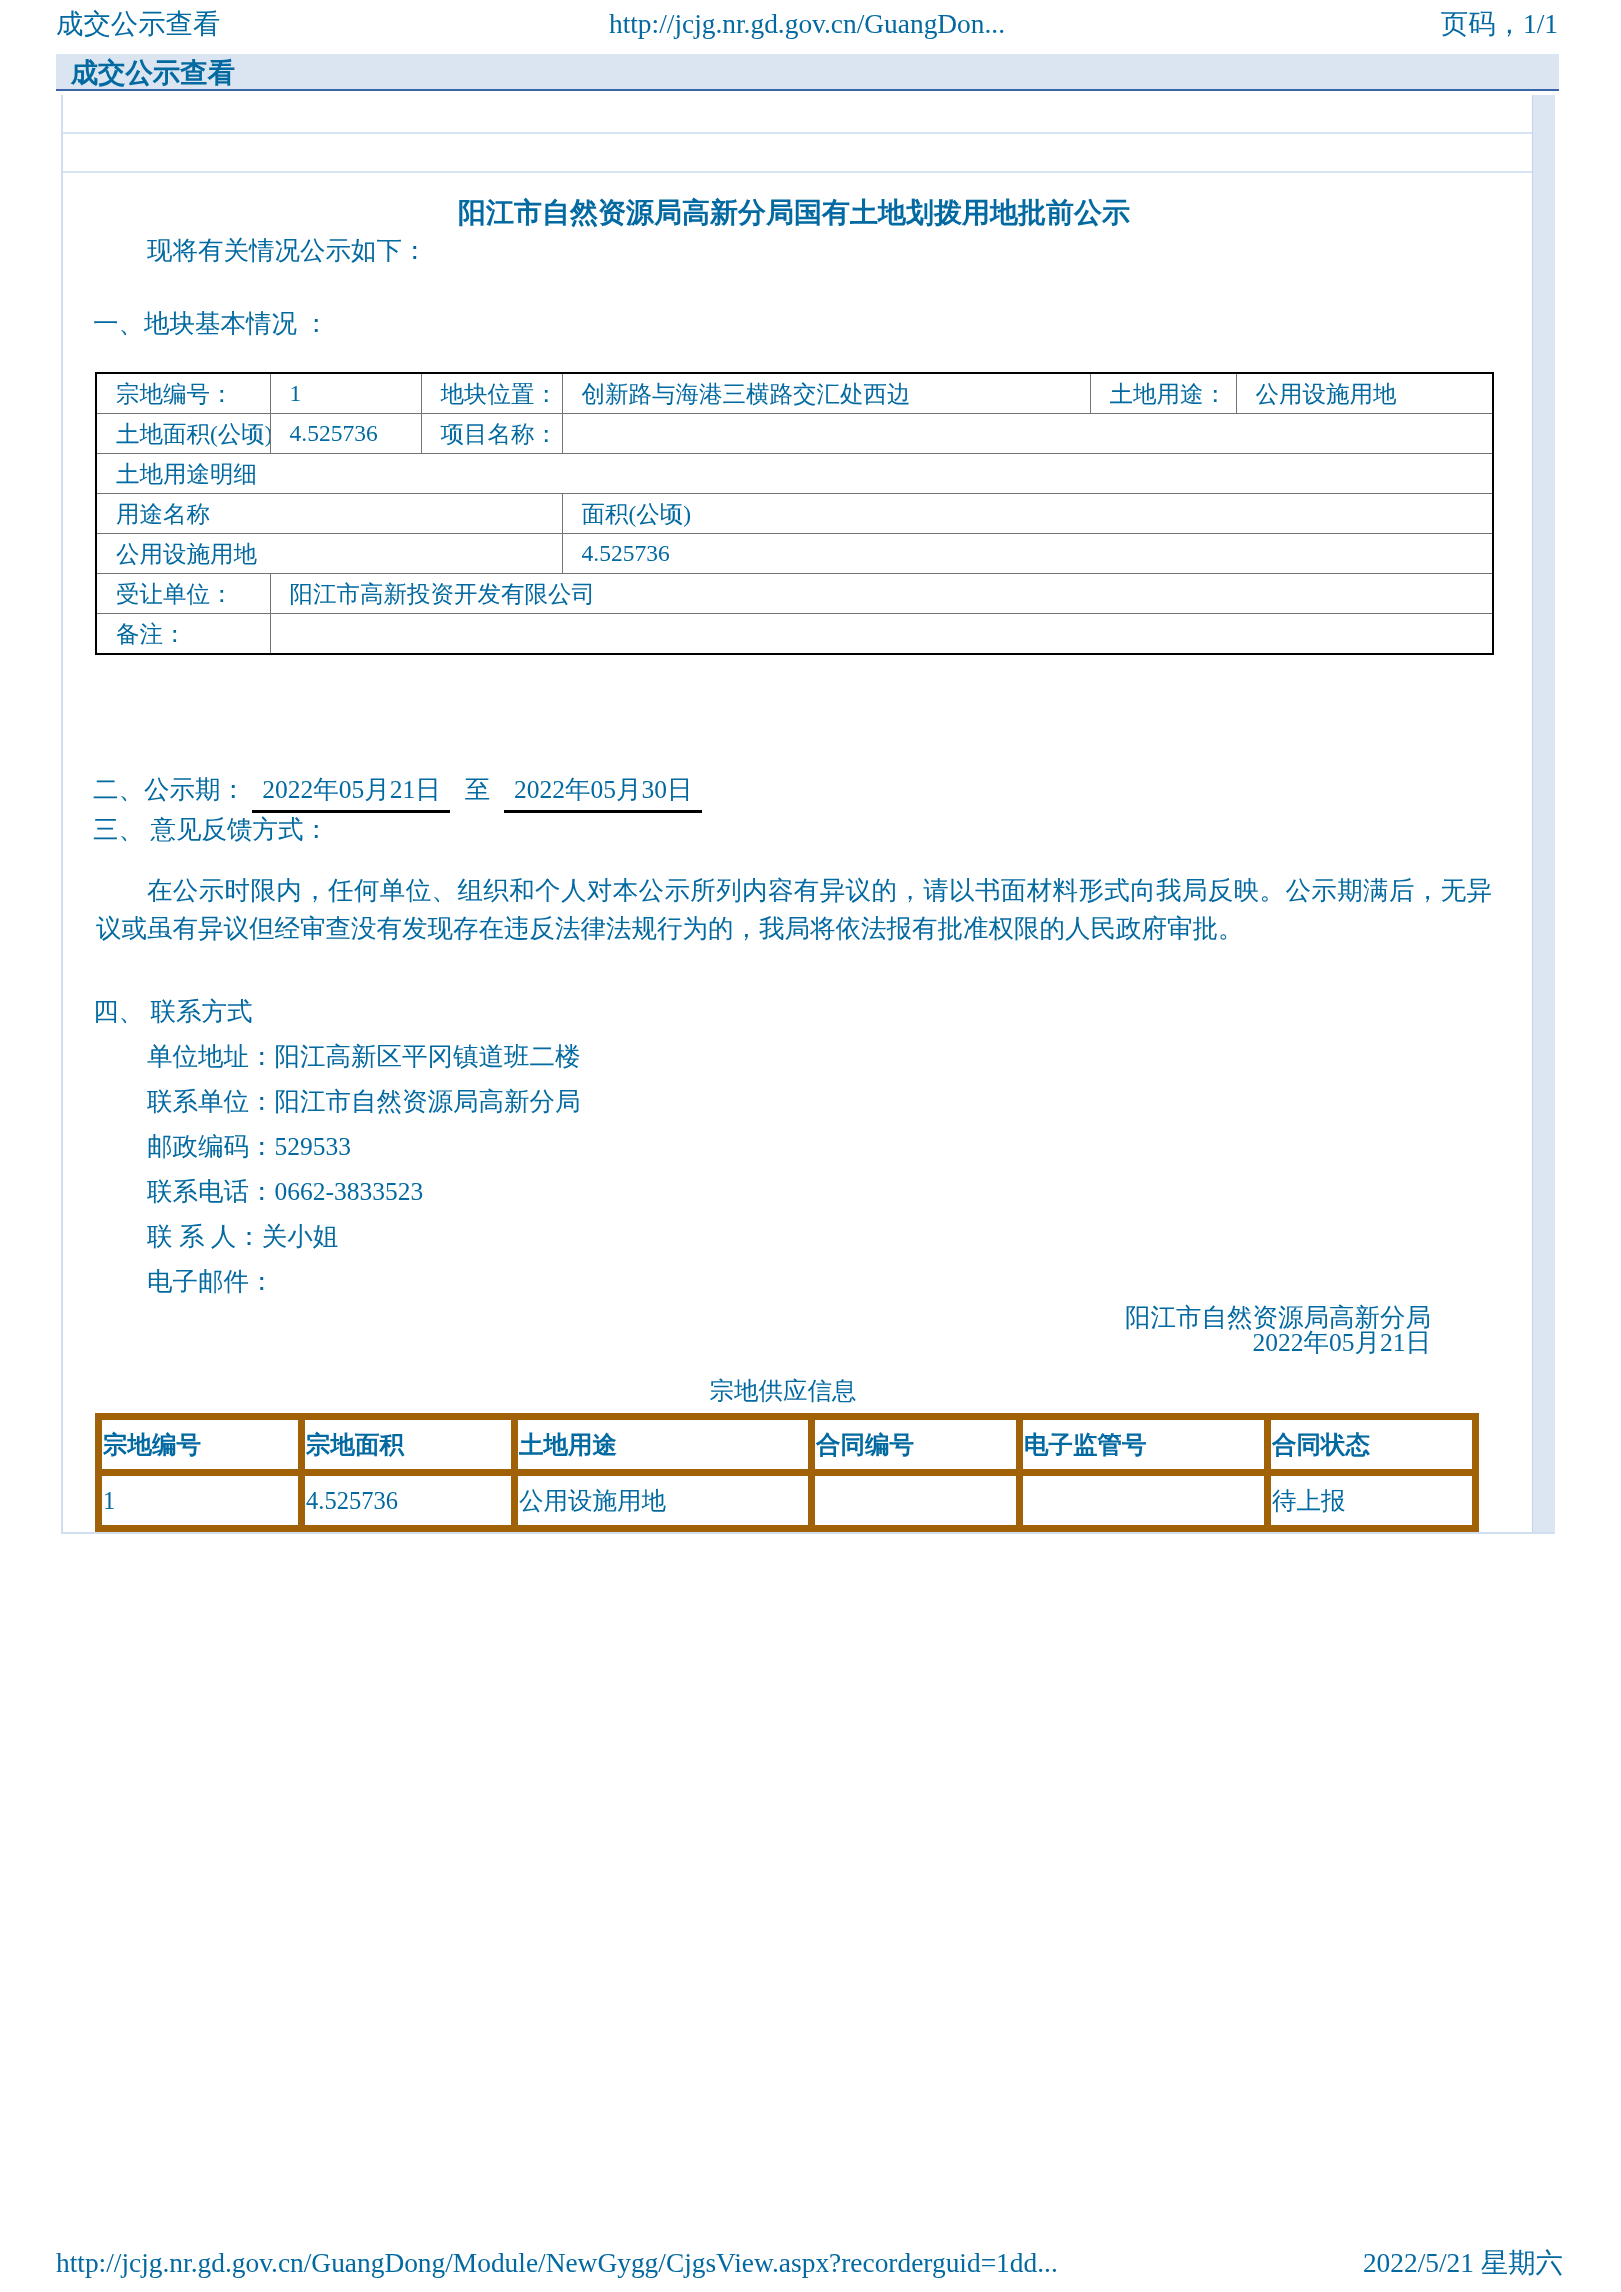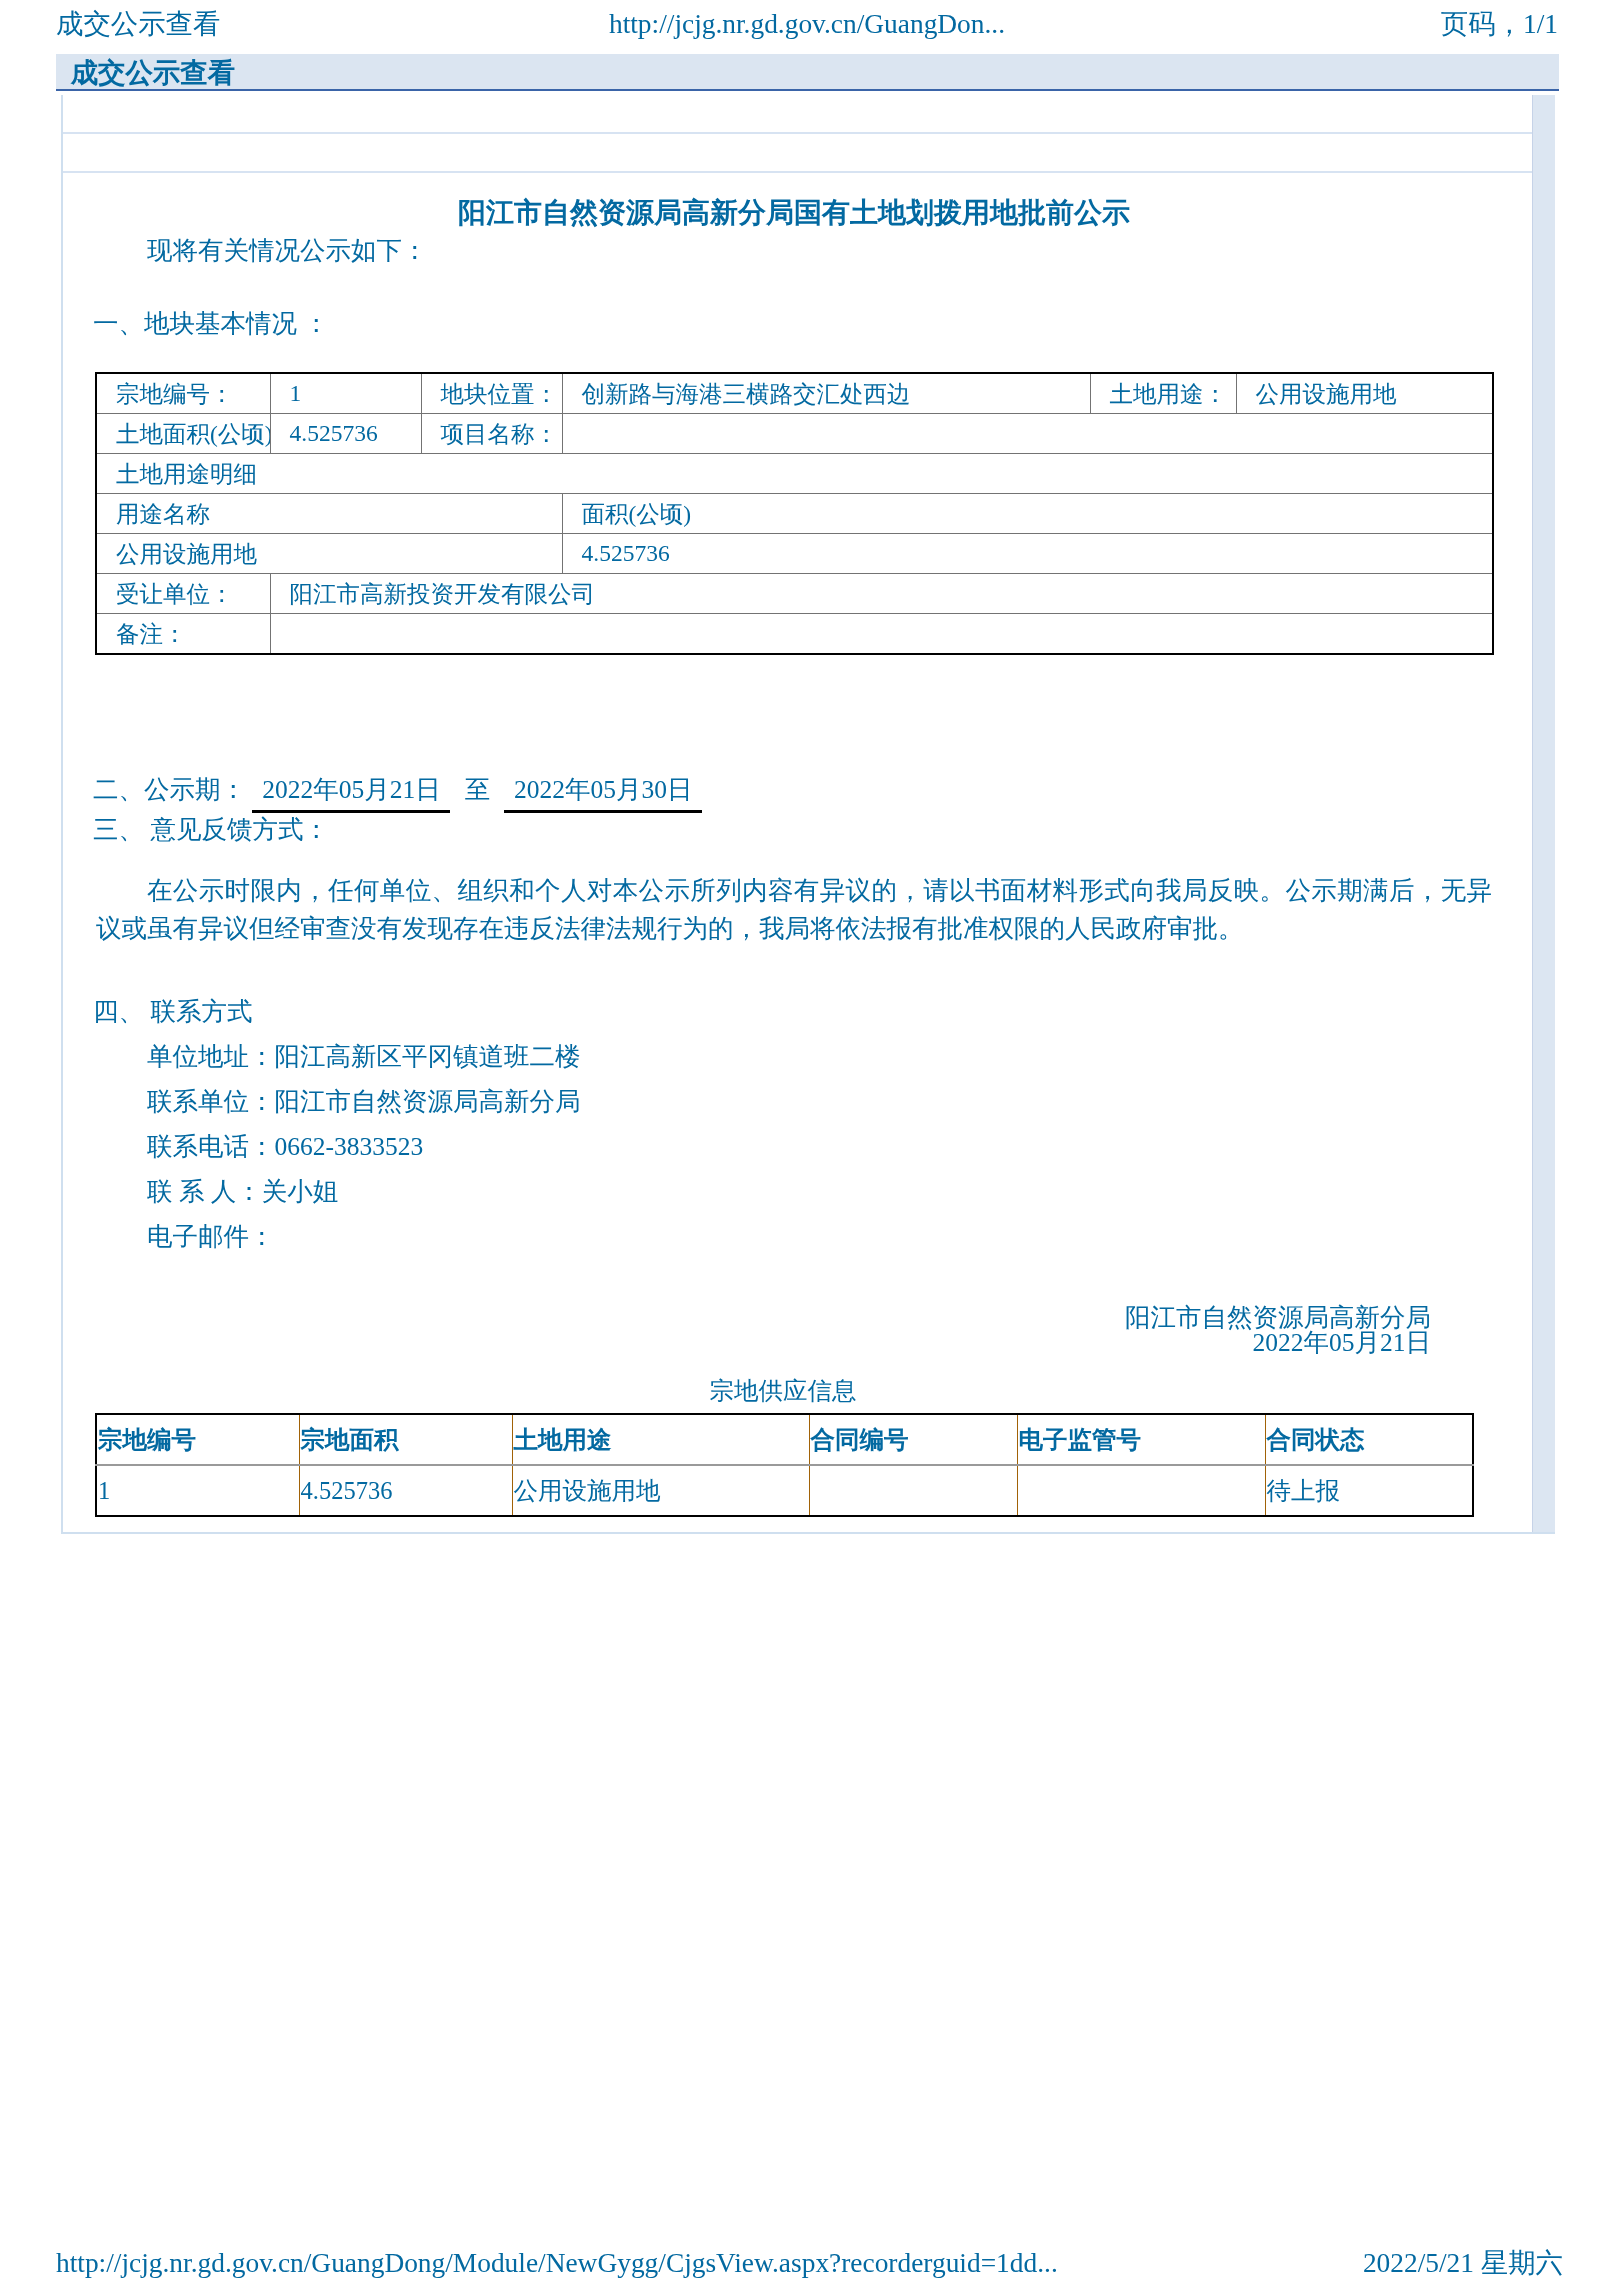--- a/index.html
+++ b/index.html
@@ -85,21 +85,21 @@
   .caption2{
     position:absolute;left:95px;top:1374px;width:1376px;
     text-align:center;font-size:24.5px;
   }
   .t2{
     position:absolute;left:95px;top:1413px;width:1376px;
     border:2px solid #000;
     font-size:24.5px;
   }
   .t2 td{
-    border:1px solid #a16207;
+    border:7px solid #a16207;
     height:49px;vertical-align:middle;
     padding:0 1px;overflow:hidden;white-space:nowrap;
   }
   .t2 .hrow td{font-weight:bold;border-bottom:2px solid #9a9a9a;}
   
   .print-footer{
     position:absolute;left:56px;right:58px;top:2247px;height:35px;
     font-size:27.4px;line-height:33px;
   }
   .print-footer .pf-url{position:absolute;left:0;top:0;}
@@ -188,20 +188,21 @@
 
   <div class="sec-heading sec3">三、 意见反馈方式：</div>
 
   <div class="para">在公示时限内，任何单位、组织和个人对本公示所列内容有异议的，请以书面材料形式向我局反映。公示期满后，无异议或虽有异议但经审查没有发现存在违反法律法规行为的，我局将依法报有批准权限的人民政府审批。</div>
 
   <div class="sec-heading sec4">四、 联系方式</div>
 
   <div class="contacts">
     <div class="cline">单位地址：阳江高新区平冈镇道班二楼</div>
     <div class="cline">联系单位：阳江市自然资源局高新分局</div>
+    <div class="cline">邮政编码：529533</div>
     <div class="cline">联系电话：0662-3833523</div>
     <div class="cline">联 系 人：关小姐</div>
     <div class="cline">电子邮件：</div>
   </div>
 
   <div class="sig sig1">阳江市自然资源局高新分局</div>
   <div class="sig sig2">2022年05月21日</div>
 
   <div class="caption2">宗地供应信息</div>
   <table class="t2">

